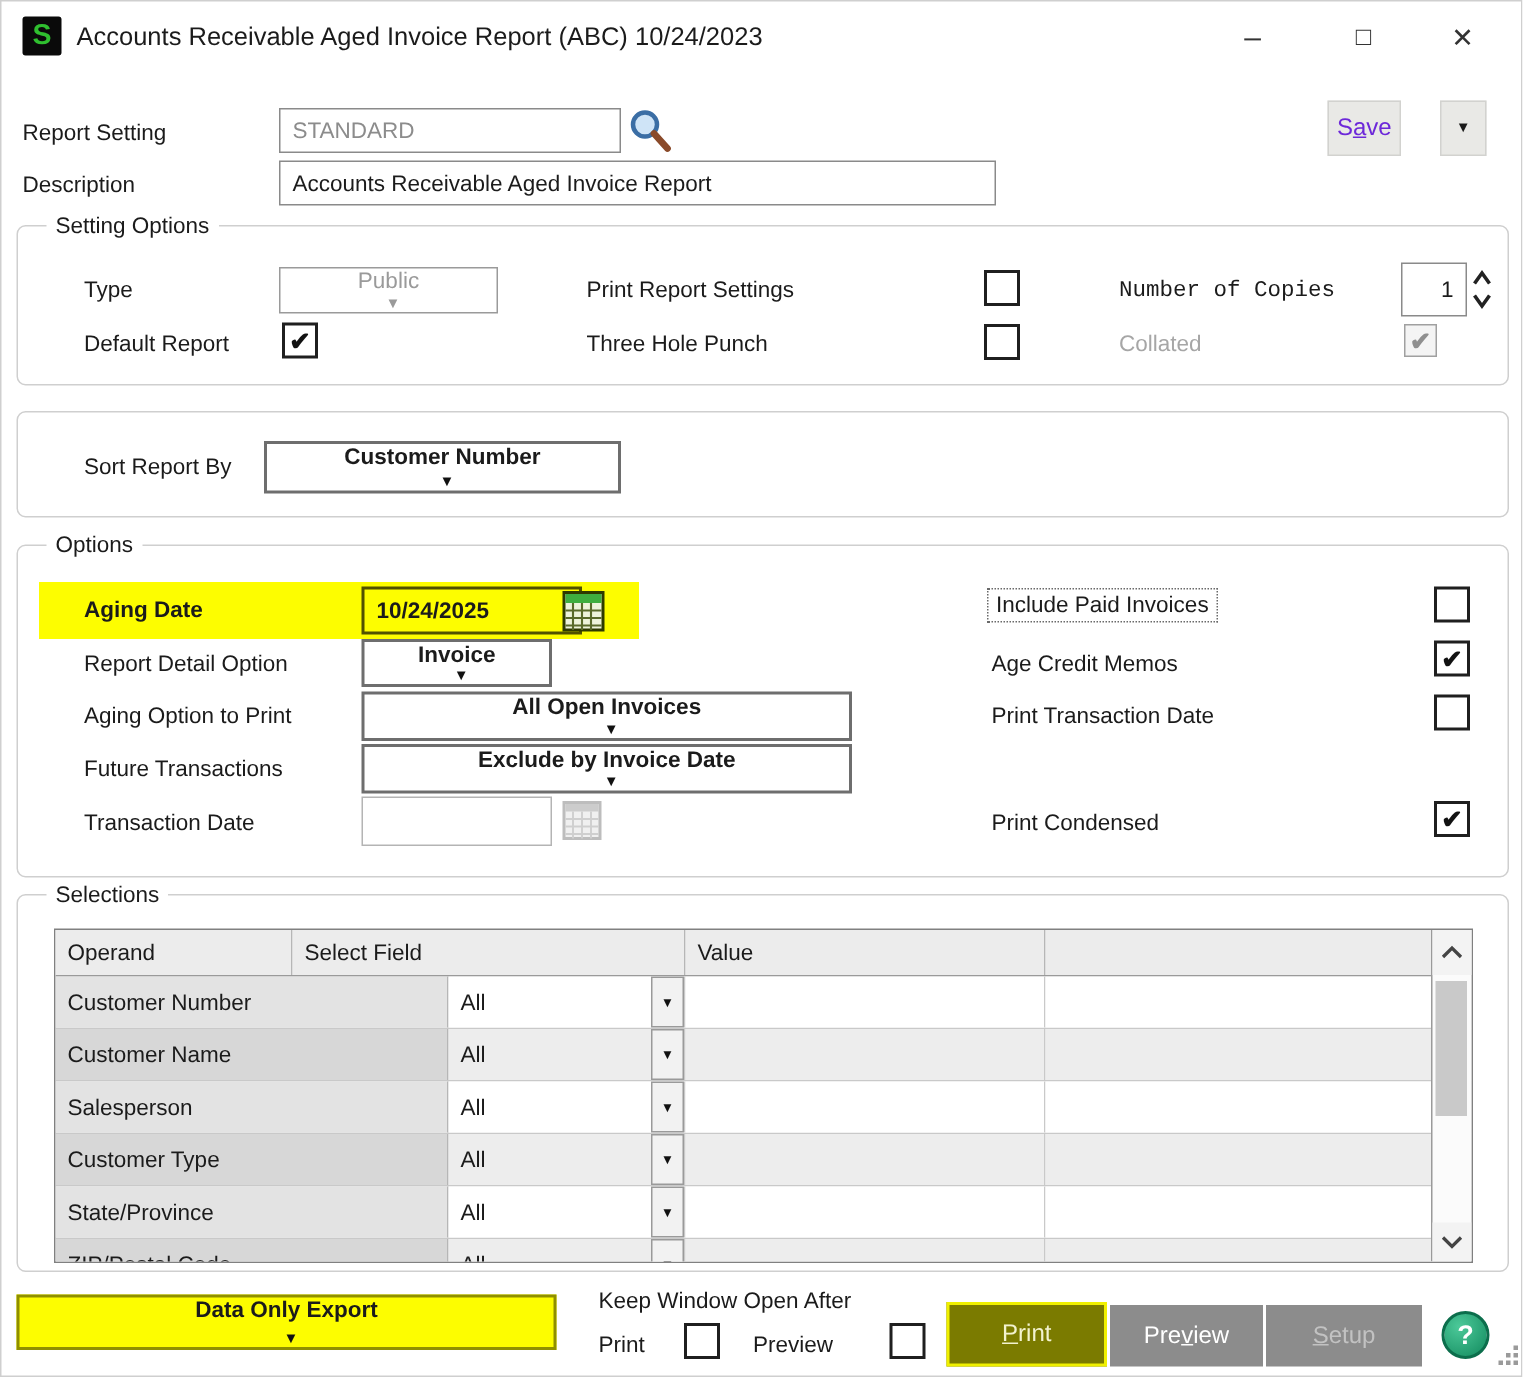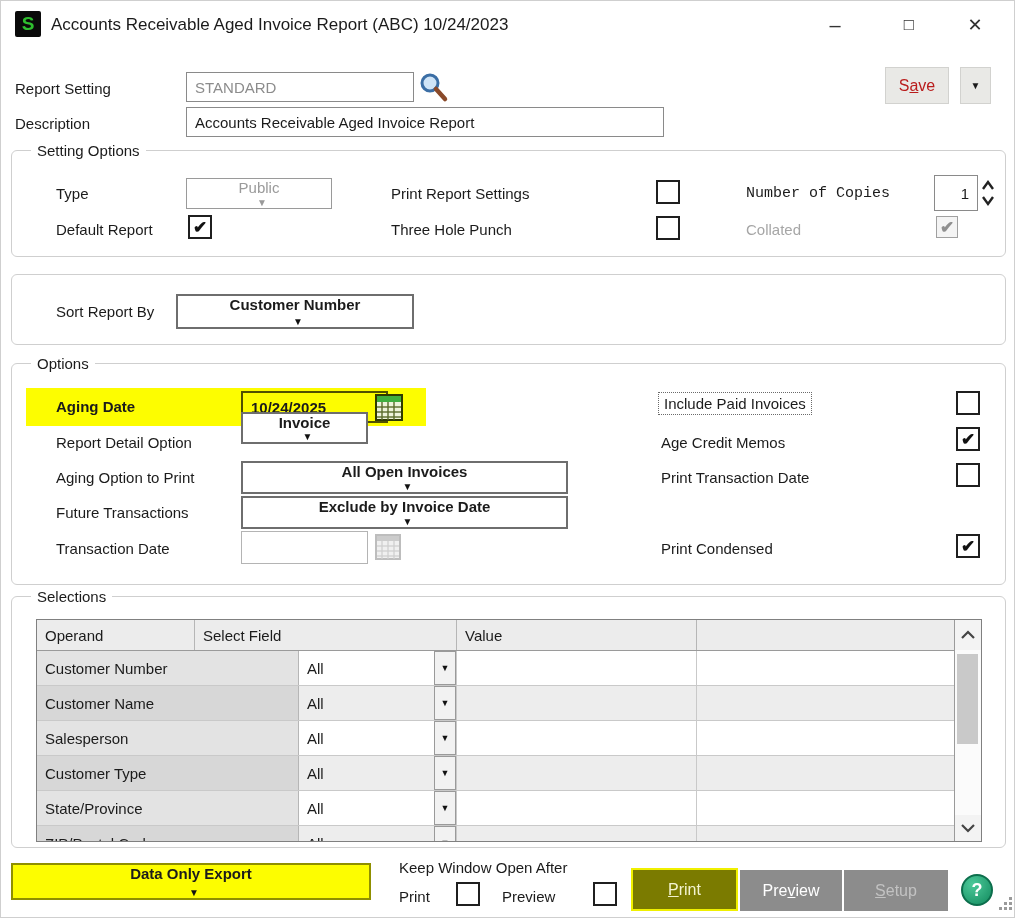--- a/index.html
+++ b/index.html
@@ -61,21 +61,21 @@
   </div>
 
   <div class="lbl" style="left:14px;top:79px;">Report Setting</div>
   <div class="input" style="left:185px;top:71px;width:228px;height:30px;color:#8c8c8c;">STANDARD</div>
   <div class="abs" style="left:416px;top:70px;width:32px;height:32px;">
     <svg width="32" height="32" viewBox="0 0 32 32">
       <circle cx="13" cy="12" r="8" fill="#cfe4f7" stroke="#3b6ea5" stroke-width="3"></circle>
       <line x1="19" y1="18" x2="28" y2="28" stroke="#8a4a2a" stroke-width="4.5" stroke-linecap="round"></line>
     </svg>
   </div>
-  <div class="btn3" style="left:884px;top:66px;width:64px;height:37px;background:#e9e9e6;border:1px solid #d2d2cf;color:#b91c1c;">
+  <div class="btn3" style="left:884px;top:66px;width:49px;height:37px;background:#e9e9e6;border:1px solid #d2d2cf;color:#6d28d9;">
     <span><span>S</span><span class="u">a</span><span>ve</span></span>
   </div>
   <div class="btn3" style="left:959px;top:66px;width:31px;height:37px;background:#e9e9e6;border:1px solid #d2d2cf;font-size:10px;">
     <span>▼</span>
   </div>
 
   <div class="lbl" style="left:14px;top:114px;">Description</div>
   <div class="input" style="left:185px;top:106px;width:478px;height:30px;">Accounts Receivable Aged Invoice Report</div>
 
   <div class="box" style="left:10px;top:149px;width:995px;height:107px;"></div>
@@ -134,21 +134,21 @@
           <line x1="3" y1="21" x2="27" y2="21"></line>
           <line x1="3" y1="26" x2="27" y2="26"></line>
         <line x1="8" y1="11" x2="8" y2="29"></line>
           <line x1="14" y1="11" x2="14" y2="29"></line>
           <line x1="20" y1="11" x2="20" y2="29"></line>
       </g>
     </svg>
   </div>
 
   <div class="lbl" style="left:55px;top:433px;">Report Detail Option</div>
-  <div class="select" style="left:240px;top:411px;width:127px;height:32px;">
+  <div class="select" style="left:240px;top:425px;width:127px;height:32px;">
     <span>Invoice</span>
     <span class="arr">▼</span>
   </div>
 
   <div class="lbl" style="left:55px;top:468px;">Aging Option to Print</div>
   <div class="select" style="left:240px;top:460px;width:327px;height:33px;">
     <span>All Open Invoices</span>
     <span class="arr">▼</span>
   </div>
 

